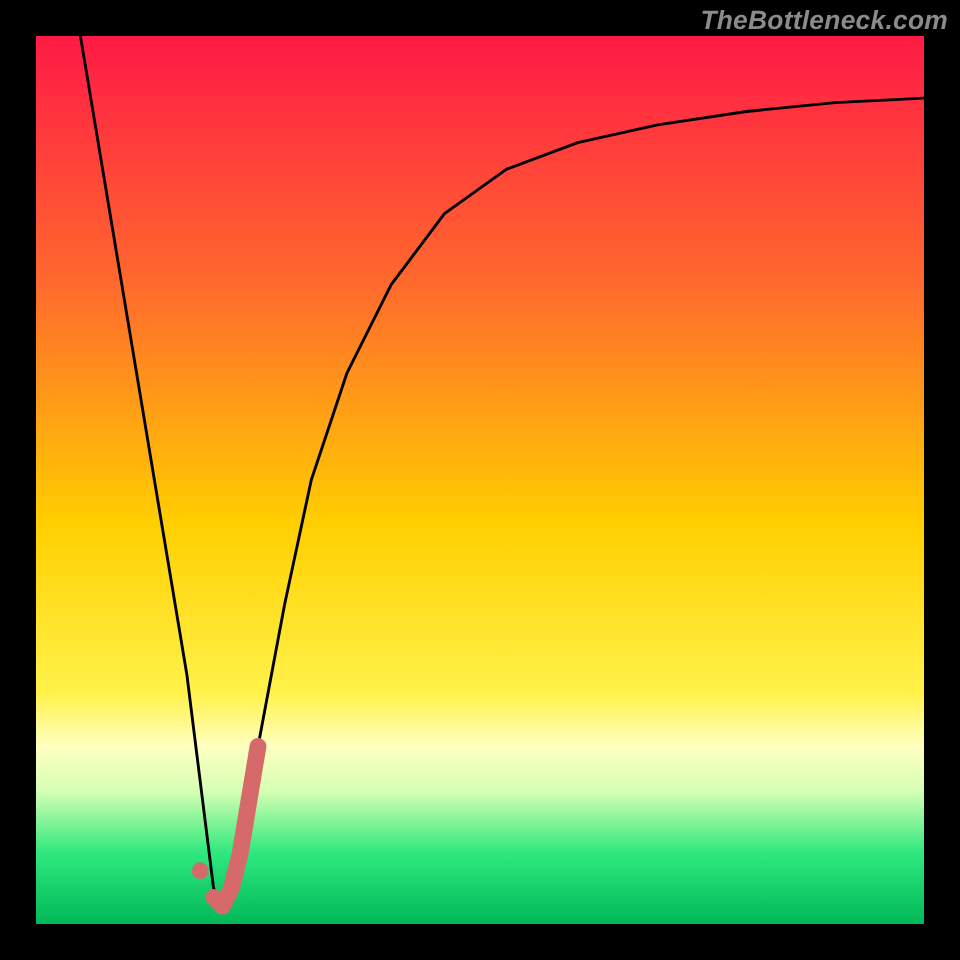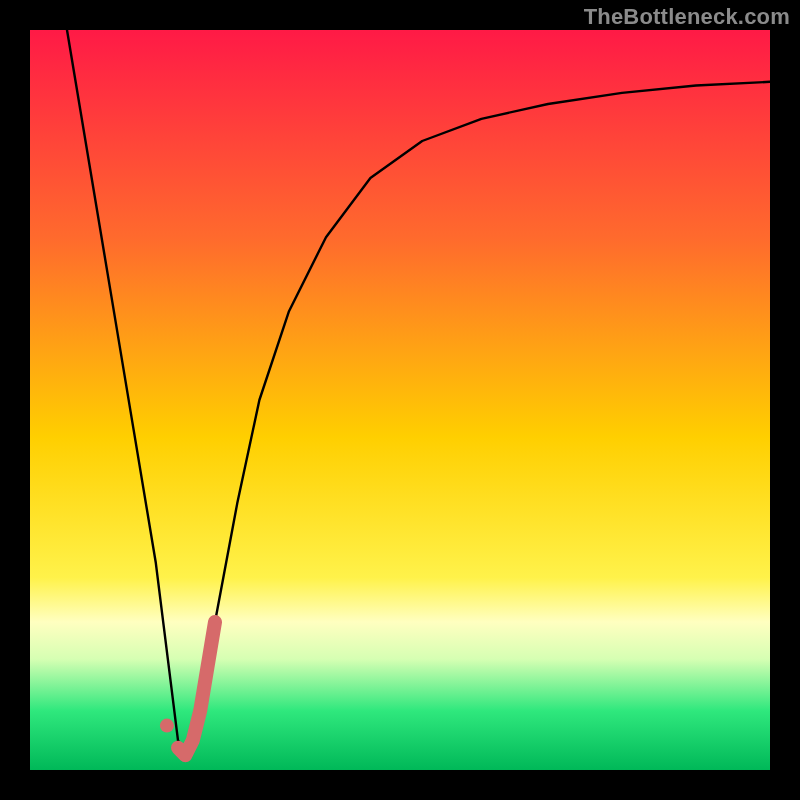--- a/index.html
+++ b/index.html
@@ -8,20 +8,21 @@
     width: 800px;
     height: 800px;
     background: #000;
     overflow: hidden;
   }
   .stage {
     position: relative;
     width: 800px;
     height: 569px;
     background: #4c1d95;
+    font-style: italic;
   }
   svg {
     position: absolute;
     left: 0;
     top: 0;
   }
   .watermark {
     position: absolute;
     top: 4px;
     right: 10px;

